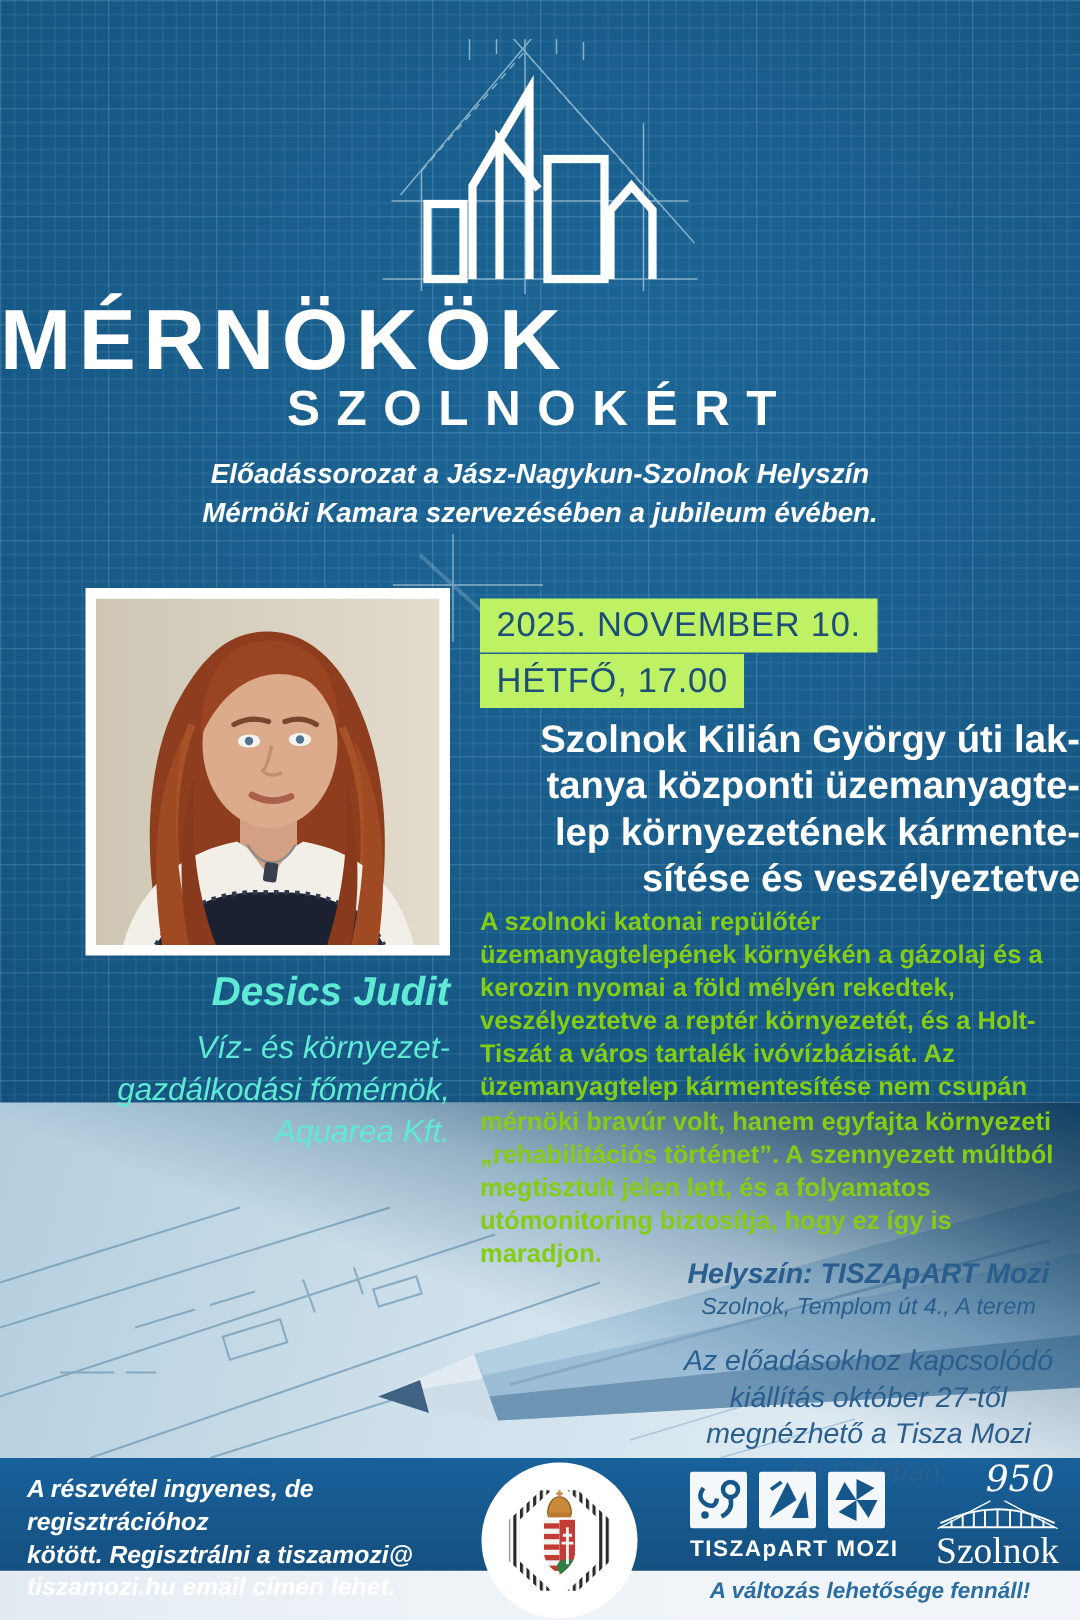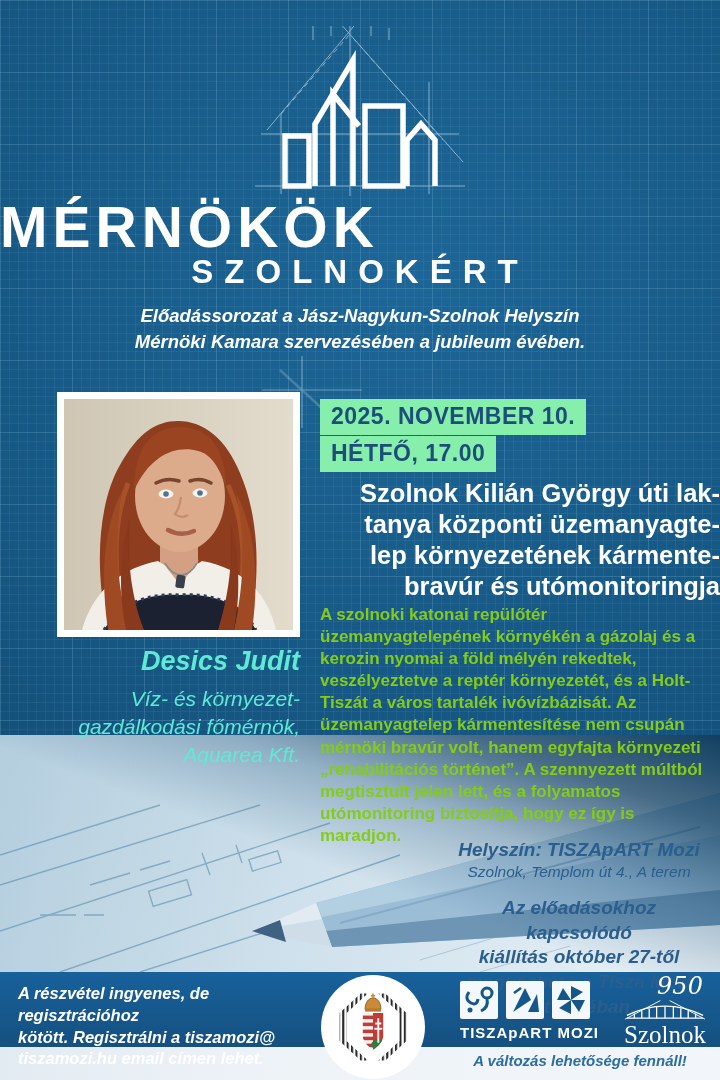--- a/index.html
+++ b/index.html
@@ -49,39 +49,39 @@
   .subtitle { left: 0; top: 303px; width: 720px; text-align: center; color: #fff;
               font-style: italic; font-weight: 700; font-size: 18.5px; line-height: 1.42; }
 
   
   .photo-frame { left: 57px; top: 392px; width: 243px; height: 245px; background: #fff; padding: 7px; }
   .photo-frame svg { width: 100%; height: 100%; display: block; }
 
   .crosshair { left: 262px; top: 356px; width: 100px; height: 72px; opacity: .55; }
 
   
-  .badge { left: 320px; background: #86efac; color: #1d4e79; font-weight: 700; font-size: 23px;
+  .badge { left: 320px; background: #bef264; color: #1d4e79; font-weight: 400; font-size: 23px;
            letter-spacing: .5px; padding: 4px 11px 5px; white-space: nowrap; }
   .badge.date { top: 399px; }
   .badge.time { top: 436px; }
   .talk-title { left: 320px; top: 478px; width: 400px; color: #fff;
                 font-size: 25.5px; font-weight: 800; line-height: 1.21; text-align: right; }
   .description { left: 320px; top: 604px; width: 392px; color: #84cc16;
                  font-size: 17px; font-weight: 700; line-height: 1.30; }
 
   .speaker { left: 0; top: 646px; width: 300px; text-align: right; color: #5eead4; }
   .speaker-name { font-size: 27px; font-weight: 800; font-style: italic; }
   .speaker-role { margin-top: 8px; font-size: 21px; font-style: italic; line-height: 1.33; }
 
   
   .venue { left: 448px; top: 839px; width: 262px; text-align: center;
            color: #2a5e8e; font-style: italic; }
   .venue-line1 { font-size: 19px; font-weight: 700; }
   .venue-line2 { font-size: 15.5px; margin-top: 2px; }
-  .venue-exhibition { margin-top: 15px; font-size: 19px; font-weight: 700; line-height: 1.3; }
+  .venue-exhibition { margin-top: 15px; font-size: 19px; font-weight: 400; line-height: 1.3; }
 
   
   .bar { left: 0; top: 972px; width: 720px; height: 75px;
          background: linear-gradient(180deg, #18619b 0%, #155080 100%); }
   .registration { left: 18px; top: 983px; width: 302px; color: #fff; font-style: italic;
                   font-weight: 700; font-size: 16.5px; line-height: 1.32; }
 
   .chamber-logo { left: 321px; top: 975px; width: 104px; height: 104px; background: #fff;
                   border-radius: 50%; display: flex; align-items: center; justify-content: center; }
   .chamber-logo svg { width: 88px; height: 88px; }
@@ -221,21 +221,21 @@
   </svg>
 </div>
 
 <div class="abs badge date">2025. NOVEMBER 10.</div>
 <div class="abs badge time">HÉTFŐ, 17.00</div>
 
 <div class="abs talk-title">
   <div>Szolnok Kilián György úti lak-</div>
   <div>tanya központi üzemanyagte-</div>
   <div>lep környezetének kármente-</div>
-  <div>bravúr és utómonitoringja</div>
+  <div>sítése és veszélyeztetve</div>
 </div>
 
 <div class="abs description">A szolnoki katonai repülőtér üzemanyagtelepének környékén a gázolaj és a kerozin nyomai a föld mélyén rekedtek, veszélyeztetve a reptér környezetét, és a Holt-Tiszát a város tartalék ivóvízbázisát. Az üzemanyagtelep kármentesítése nem csupán mérnöki bravúr volt, hanem egyfajta környezeti „rehabilitációs történet”. A szennyezett múltból megtisztult jelen lett, és a folyamatos utómonitoring biztosítja, hogy ez így is maradjon.</div>
 
 <div class="abs speaker">
   <div class="speaker-name">Desics Judit</div>
   <div class="speaker-role">
     <div>Víz- és környezet-</div>
     <div>gazdálkodási főmérnök,</div>
     <div>Aquarea Kft.</div>

